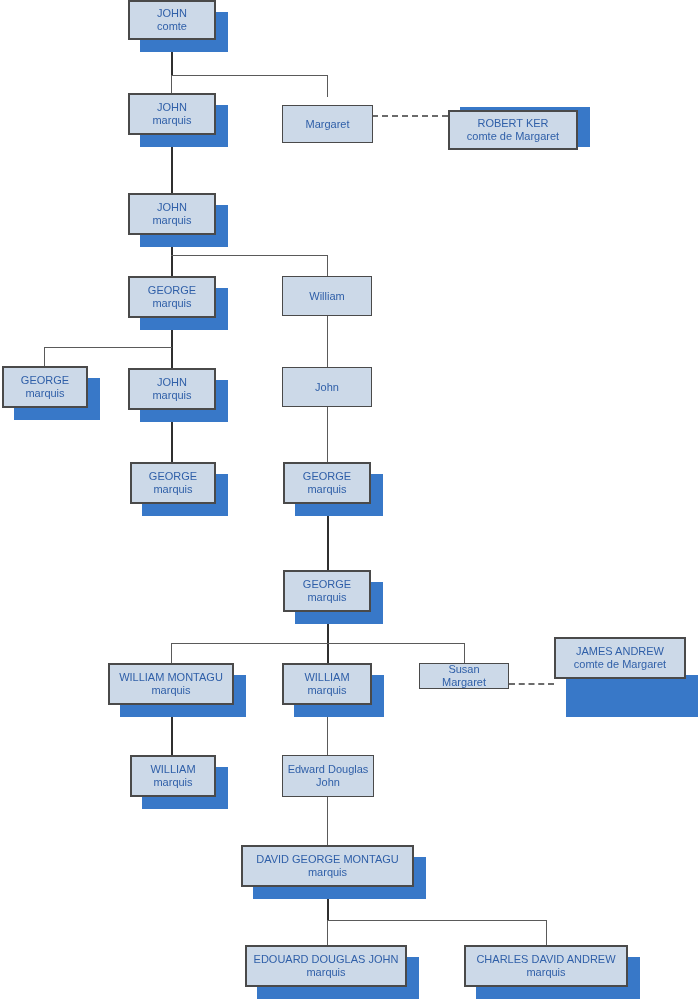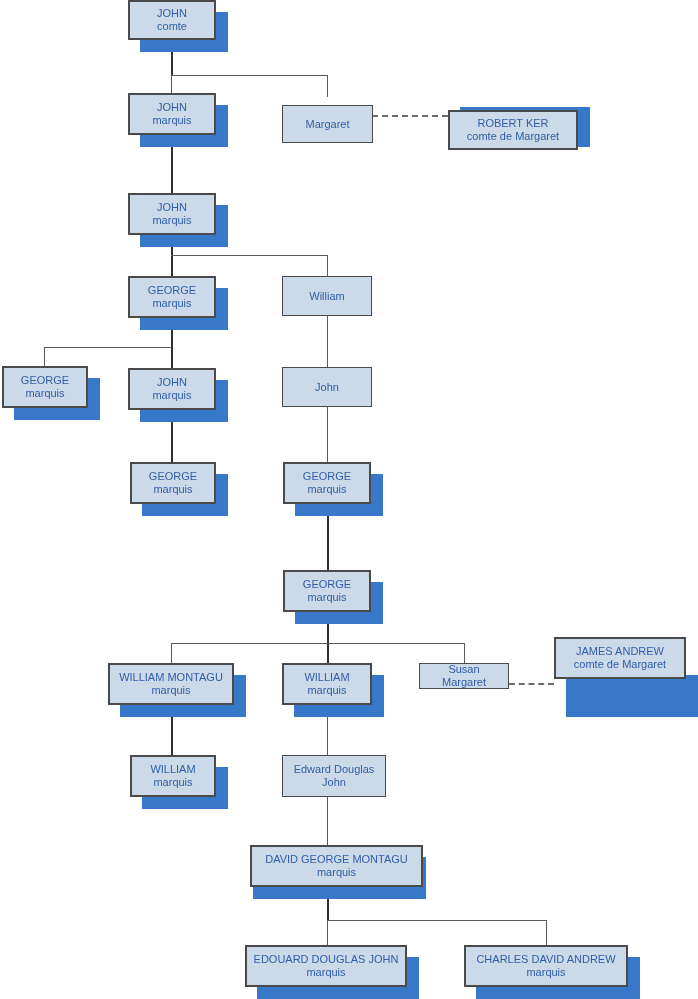--- a/index.html
+++ b/index.html
@@ -170,26 +170,26 @@
       <div class="shadow" style="left: 566px; top: 675px; width: 132px; height: 42px;"></div>
       <div class="node strong" style="left: 554px; top: 637px; width: 132px; height: 42px;">
         <span class="l1">JAMES ANDREW</span>
         <span class="l2">comte de Margaret</span>
       </div>
       <div class="shadow" style="left: 142px; top: 767px; width: 86px; height: 42px;"></div>
       <div class="node strong" style="left: 130px; top: 755px; width: 86px; height: 42px;">
         <span class="l1">WILLIAM</span>
         <span class="l2">marquis</span>
       </div>
-      <div class="node" style="left: 282px; top: 755px; width: 104px; height: 42px;">
+      <div class="node" style="left: 282px; top: 755px; width: 92px; height: 42px;">
         <span class="l1">Edward Douglas</span>
         <span class="l2">John</span>
       </div>
       <div class="shadow" style="left: 253px; top: 857px; width: 173px; height: 42px;"></div>
-      <div class="node strong" style="left: 250px; top: 845px; width: 173px; height: 42px;">
+      <div class="node strong" style="left: 241px; top: 845px; width: 173px; height: 42px;">
         <span class="l1">DAVID GEORGE MONTAGU</span>
         <span class="l2">marquis</span>
       </div>
       <div class="shadow" style="left: 257px; top: 957px; width: 162px; height: 42px;"></div>
       <div class="node strong" style="left: 245px; top: 945px; width: 162px; height: 42px;">
         <span class="l1">EDOUARD DOUGLAS JOHN</span>
         <span class="l2">marquis</span>
       </div>
       <div class="shadow" style="left: 476px; top: 957px; width: 164px; height: 42px;"></div>
       <div class="node strong" style="left: 464px; top: 945px; width: 164px; height: 42px;">

